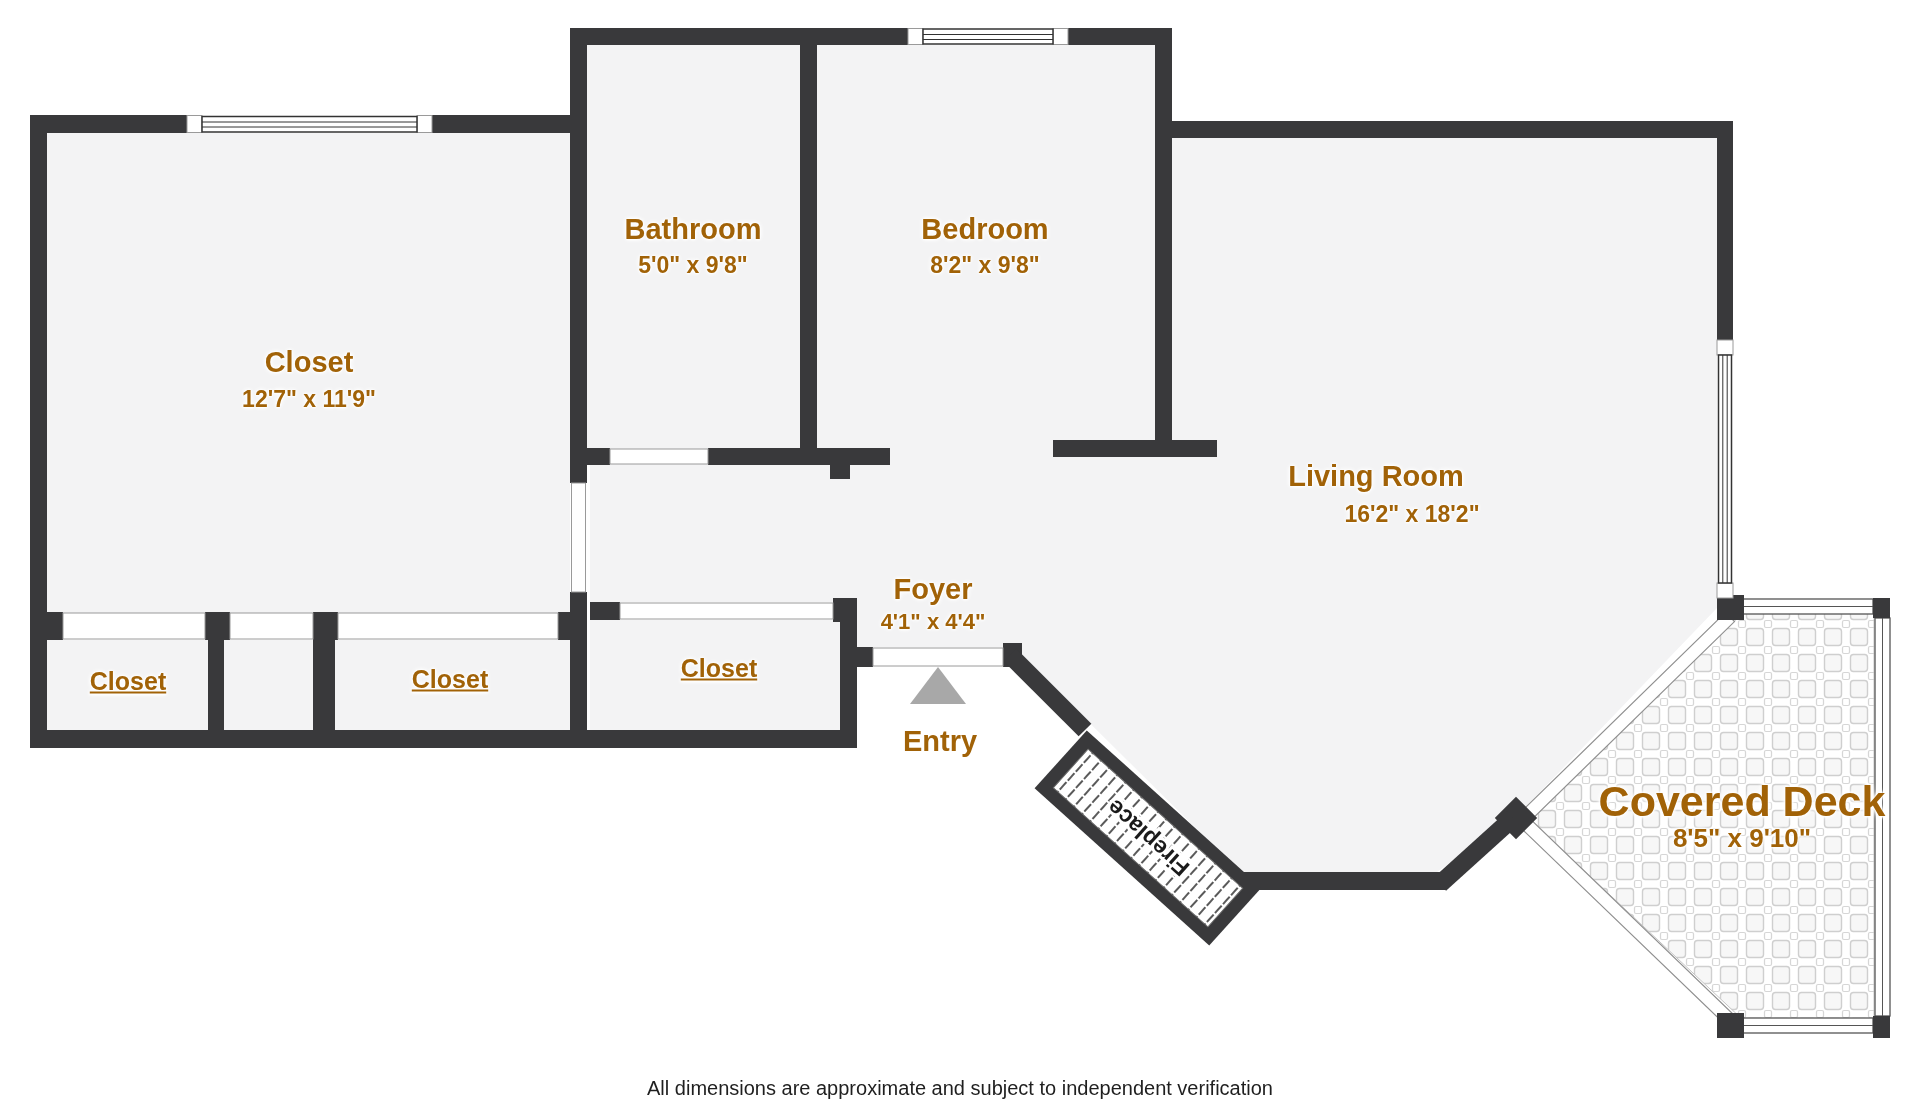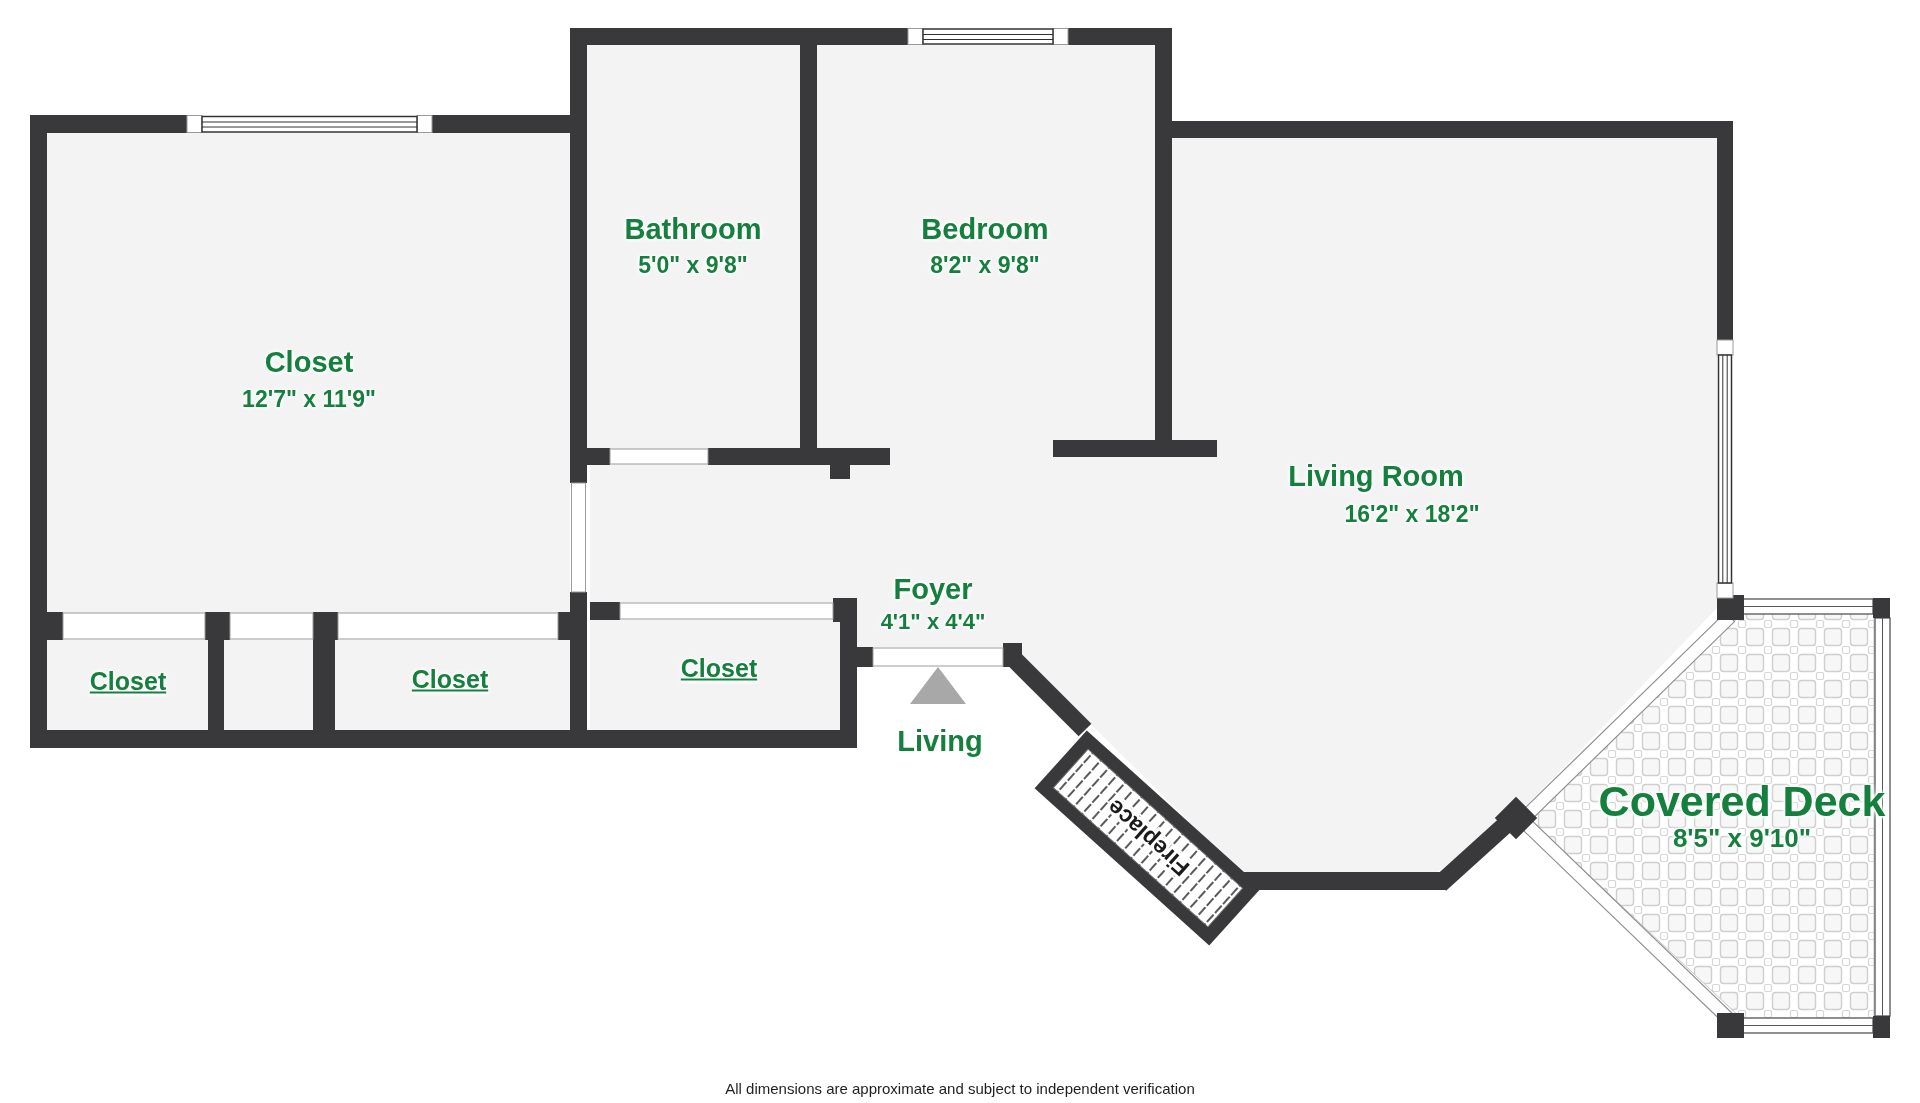--- a/index.html
+++ b/index.html
@@ -3,38 +3,38 @@
 <meta charset="utf-8">
 <style>
   html,body{margin:0;padding:0;background:#ffffff;}
   body{width:1920px;height:1103px;position:relative;font-family:"Liberation Sans",sans-serif;}
   .plan-wrap{position:absolute;inset:0;}
   svg{position:absolute;left:0;top:0;}
   .lbl{
     position:absolute;
     transform:translate(-50%,-50%);
     white-space:nowrap;
-    color:#15803d;
+    color:#a16207;
     font-weight:bold;
     text-align:left;
     text-shadow:0 0 3px #fff,0 0 3px #fff,0 0 5px #fff,0 0 6px #fff,0 1px 2px #fff;
     line-height:1;
   }
   .room-title{font-size:29px;}
   .room-dims{font-size:23px;}
   .closet-title{font-size:25px;text-decoration:underline;}
   .small-title{font-size:29px;}
   .small-dims{font-size:22px;}
   .deck-title{font-size:43px;}
   .deck-dims{font-size:26px;}
   .footer{
     position:absolute;
     left:960px;top:1088px;
     transform:translate(-50%,-50%);
-    font-size:15px;font-weight:normal;color:#1f1f1f;
+    font-size:20px;font-weight:normal;color:#1f1f1f;
     white-space:nowrap;
   }
 </style>
 </head>
 <body>
 
 <div class="plan-wrap">
 
 <svg width="1920" height="1103" viewBox="0 0 1920 1103">
   <defs>
@@ -171,21 +171,21 @@
 
 <div class="lbl room-title" style="left:985px;top:229px;">Bedroom</div>
 <div class="lbl room-dims" style="left:985px;top:265px;">8'2" x 9'8"</div>
 
 <div class="lbl room-title" style="left:1376px;top:476px;">Living Room</div>
 <div class="lbl room-dims" style="left:1412px;top:514px;">16'2" x 18'2"</div>
 
 <div class="lbl small-title" style="left:933px;top:589px;">Foyer</div>
 <div class="lbl small-dims" style="left:933px;top:622px;">4'1" x 4'4"</div>
 
-<div class="lbl small-title" style="left:940px;top:741px;">Living</div>
+<div class="lbl small-title" style="left:940px;top:741px;">Entry</div>
 
 <div class="lbl closet-title" style="left:128px;top:681px;">Closet</div>
 <div class="lbl closet-title" style="left:450px;top:679px;">Closet</div>
 <div class="lbl closet-title" style="left:719px;top:668px;">Closet</div>
 
 <div class="lbl deck-title" style="left:1742px;top:801px;">Covered Deck</div>
 <div class="lbl deck-dims" style="left:1742px;top:838px;">8'5" x 9'10"</div>
 
 <div class="footer">All dimensions are approximate and subject to independent verification</div>
 

